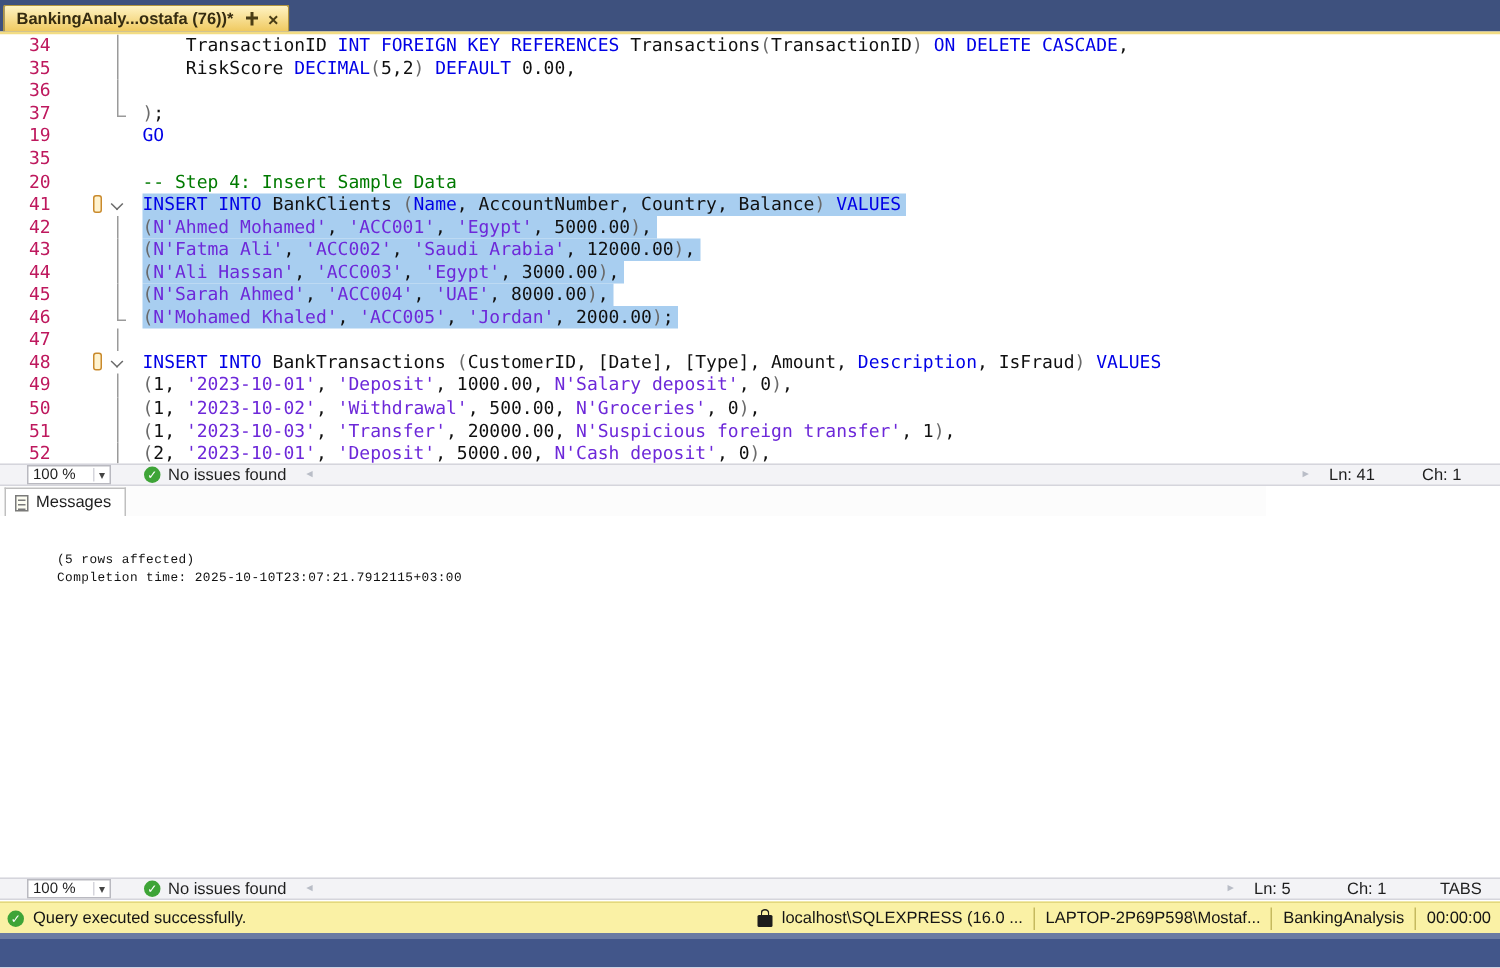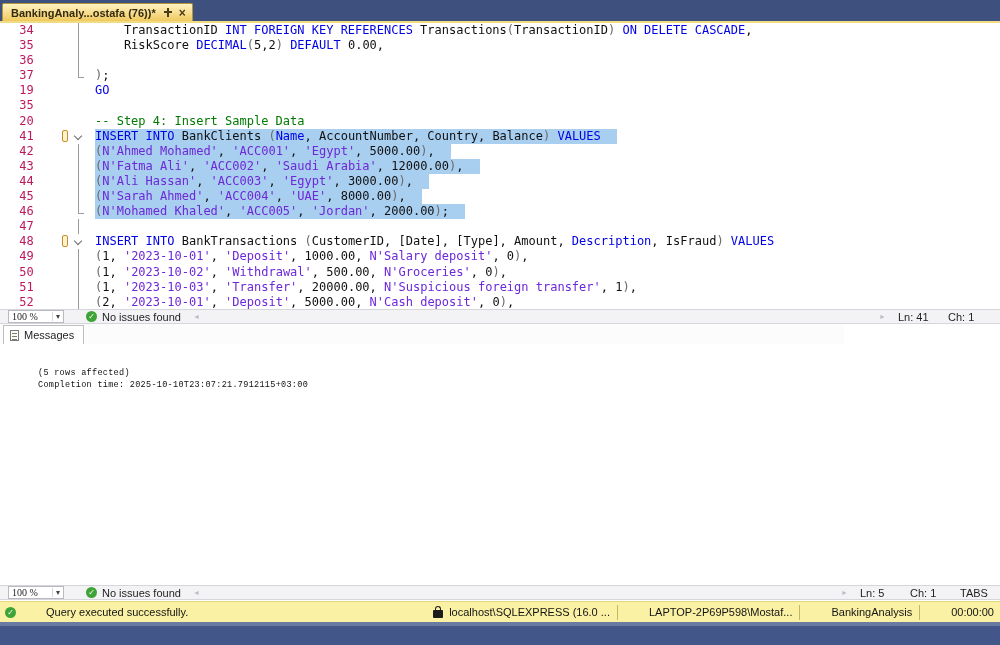--- a/index.html
+++ b/index.html
@@ -28,41 +28,41 @@
   .change-cell { width:18px; flex:none; position:relative; }
   .change-cell.changed::after { content:''; position:absolute; right:3px; top:1px; bottom:2px; width:4px;
               background:#FFF3CF; border:1px solid #C98A2C; border-radius:2px; }
   .fold-cell { width:16px; flex:none; position:relative; }
   .fold-cell.f-line::before { content:''; position:absolute; left:7px; top:0; bottom:0; border-left:1px solid #9a9a9a; }
   .fold-cell.f-end::before { content:''; position:absolute; left:7px; top:0; height:9px; width:5px;
               border-left:1px solid #9a9a9a; border-bottom:1px solid #9a9a9a; }
   .fold-cell.f-open::after { content:''; position:absolute; left:4px; top:4px; width:5px; height:5px;
               border:1px solid #6a6a6a; border-top:none; border-left:none; transform:rotate(45deg); }
   .code-text { margin-left:8px; }
-  .code-text.sel { background:#A8CEF0; padding-right:16px; }
+  .code-text.sel { background:#A8CEF0; padding-right:3px; }
   .c-kw  { color:#0000E6; }
   .c-id  { color:#101010; }
   .c-op  { color:#6a6a6a; }
   .c-str { color:#6d28d9; }
   .c-com { color:#007A00; }
   .c-fn  { color:#E800E8; }
 
   
   .mini-bar { position:absolute; left:0; width:1000px; height:15px; background:#F3F3F6;
               border-top:1px solid #D5D5DC; border-bottom:1px solid #D5D5DC;
               display:flex; align-items:center; font-size:10.5px; color:#1e1e1e; }
-  .zoom-combo { margin-left:8px; width:56px; height:13px; background:#fff; border:1px solid #B9B9C0;
-              display:flex; align-items:center; justify-content:space-between; padding:0 3px; font-size:10px;font-family:Liberation Serif, serif; }
+  .zoom-combo { margin-left:18px; width:56px; height:13px; background:#fff; border:1px solid #B9B9C0;
+              display:flex; align-items:center; justify-content:space-between; padding:0 3px; font-size:10px; }
   .zoom-caret { font-size:8px; color:#444; border-left:1px solid #D5D5DC; padding-left:3px; }
   .health { display:flex; align-items:center; gap:5px; margin-left:22px; font-size:11px; }
   .check-circle { width:11px; height:11px; border-radius:50%; background:#3EA437; color:#fff;
               font-size:8px; line-height:11px; text-align:center; flex:none; }
   .hscroll { flex:1; display:flex; align-items:center; justify-content:space-between; margin:0 12px; }
   .scroll-arrow { font-size:7px; color:#B9BDC7; }
-  .lnch { display:flex; gap:4px; margin-right:6px; font-size:11px;justify-content:flex-end; }
+  .lnch { display:flex; gap:16px; margin-right:6px; font-size:11px;justify-content:flex-end; }
   .lnch span { width:46px; text-align:left; }
 
   
   .msg-tabrow { position:absolute; left:0; top:324px; width:844px; height:20px; background:#FCFCFC; }
   .msg-tab { position:absolute; left:3px; top:1px; height:19px; padding:0 9px 0 6px; background:#fff;
              border:1px solid #BFBFBF; border-bottom:none; display:flex; align-items:center; gap:5px; font-size:11px; color:#1e1e1e; }
   .msg-icon { width:9px; height:11px; background:#FDFDF2; border:1px solid #7a7a7a; position:relative; flex:none; }
   .msg-icon::before { content:''; position:absolute; left:1px; top:2px; width:5px; height:1px; background:#7a7a7a;
              box-shadow:0 3px 0 #7a7a7a, 0 6px 0 #7a7a7a; }
   .msg-pane { position:absolute; left:0; top:344px; width:1000px; height:241px; background:#fff;
@@ -72,21 +72,21 @@
 
   
   .result-bar { position:absolute; left:0; top:601px; width:1000px; height:21px; background:#FAF1A5;
              border-top:1px solid #E3D87E; display:flex; align-items:center; font-size:11px; color:#141414; }
   .result-left { display:flex; align-items:center; gap:6px; margin-left:5px; flex:1; }
   .result-right { display:flex; align-items:center; height:100%; }
   .rsep { width:1px; height:15px; background:#C5B95F; margin:0 7px; }
   .lock-icon { position:relative; width:10px; height:8px; background:#1c1c1c; border-radius:1px; margin:3px 0 0 2px; flex:none; }
   .lock-icon::before { content:''; position:absolute; top:-4px; left:2px; width:4px; height:5px;
              border:1.5px solid #1c1c1c; border-bottom:none; border-radius:3px 3px 0 0; }
-  .result-item { white-space:nowrap;margin-left:24px; }
+  .result-item { white-space:nowrap; }
   .result-time { margin-right:6px; }
 
   
   .footer-band { position:absolute; left:0; top:622px; width:1000px; height:23px; background:#42568A; }
   .footer-band::before { content:''; position:absolute; left:0; top:0; width:1000px; height:4px; background:#6A7BA3; }
 </style>
 </head>
 <body>
 
 <div id="app">

